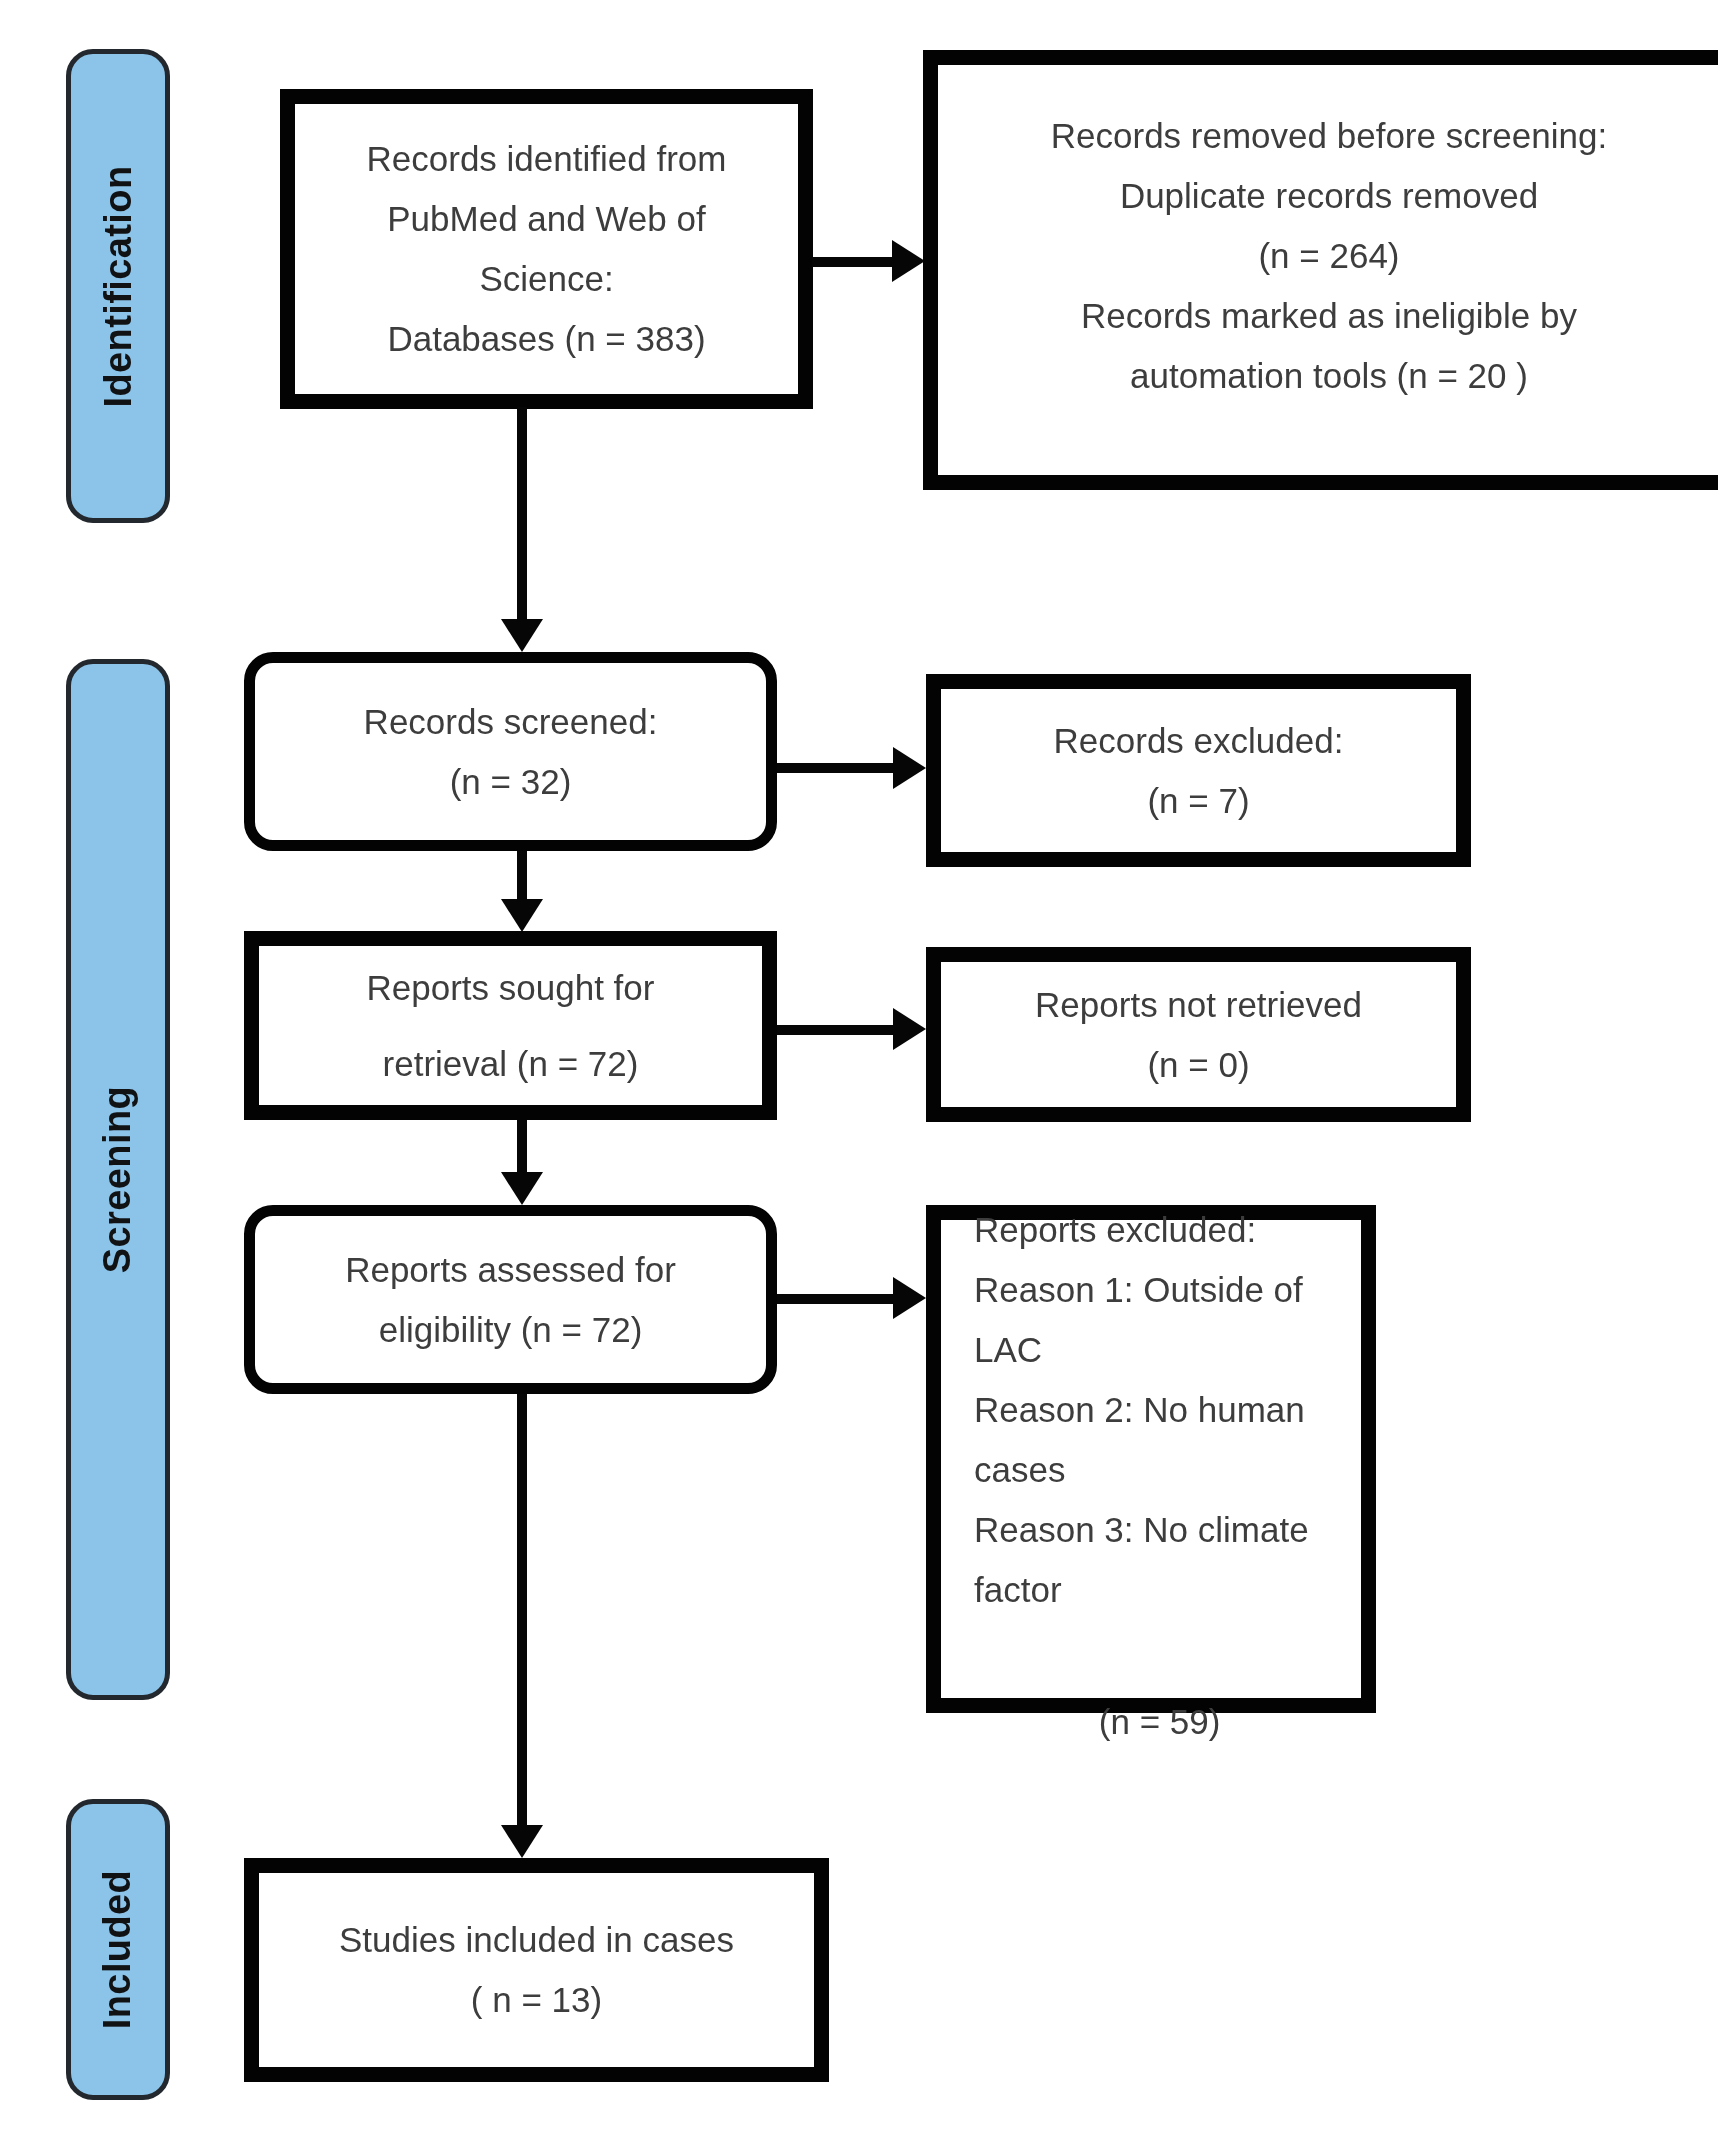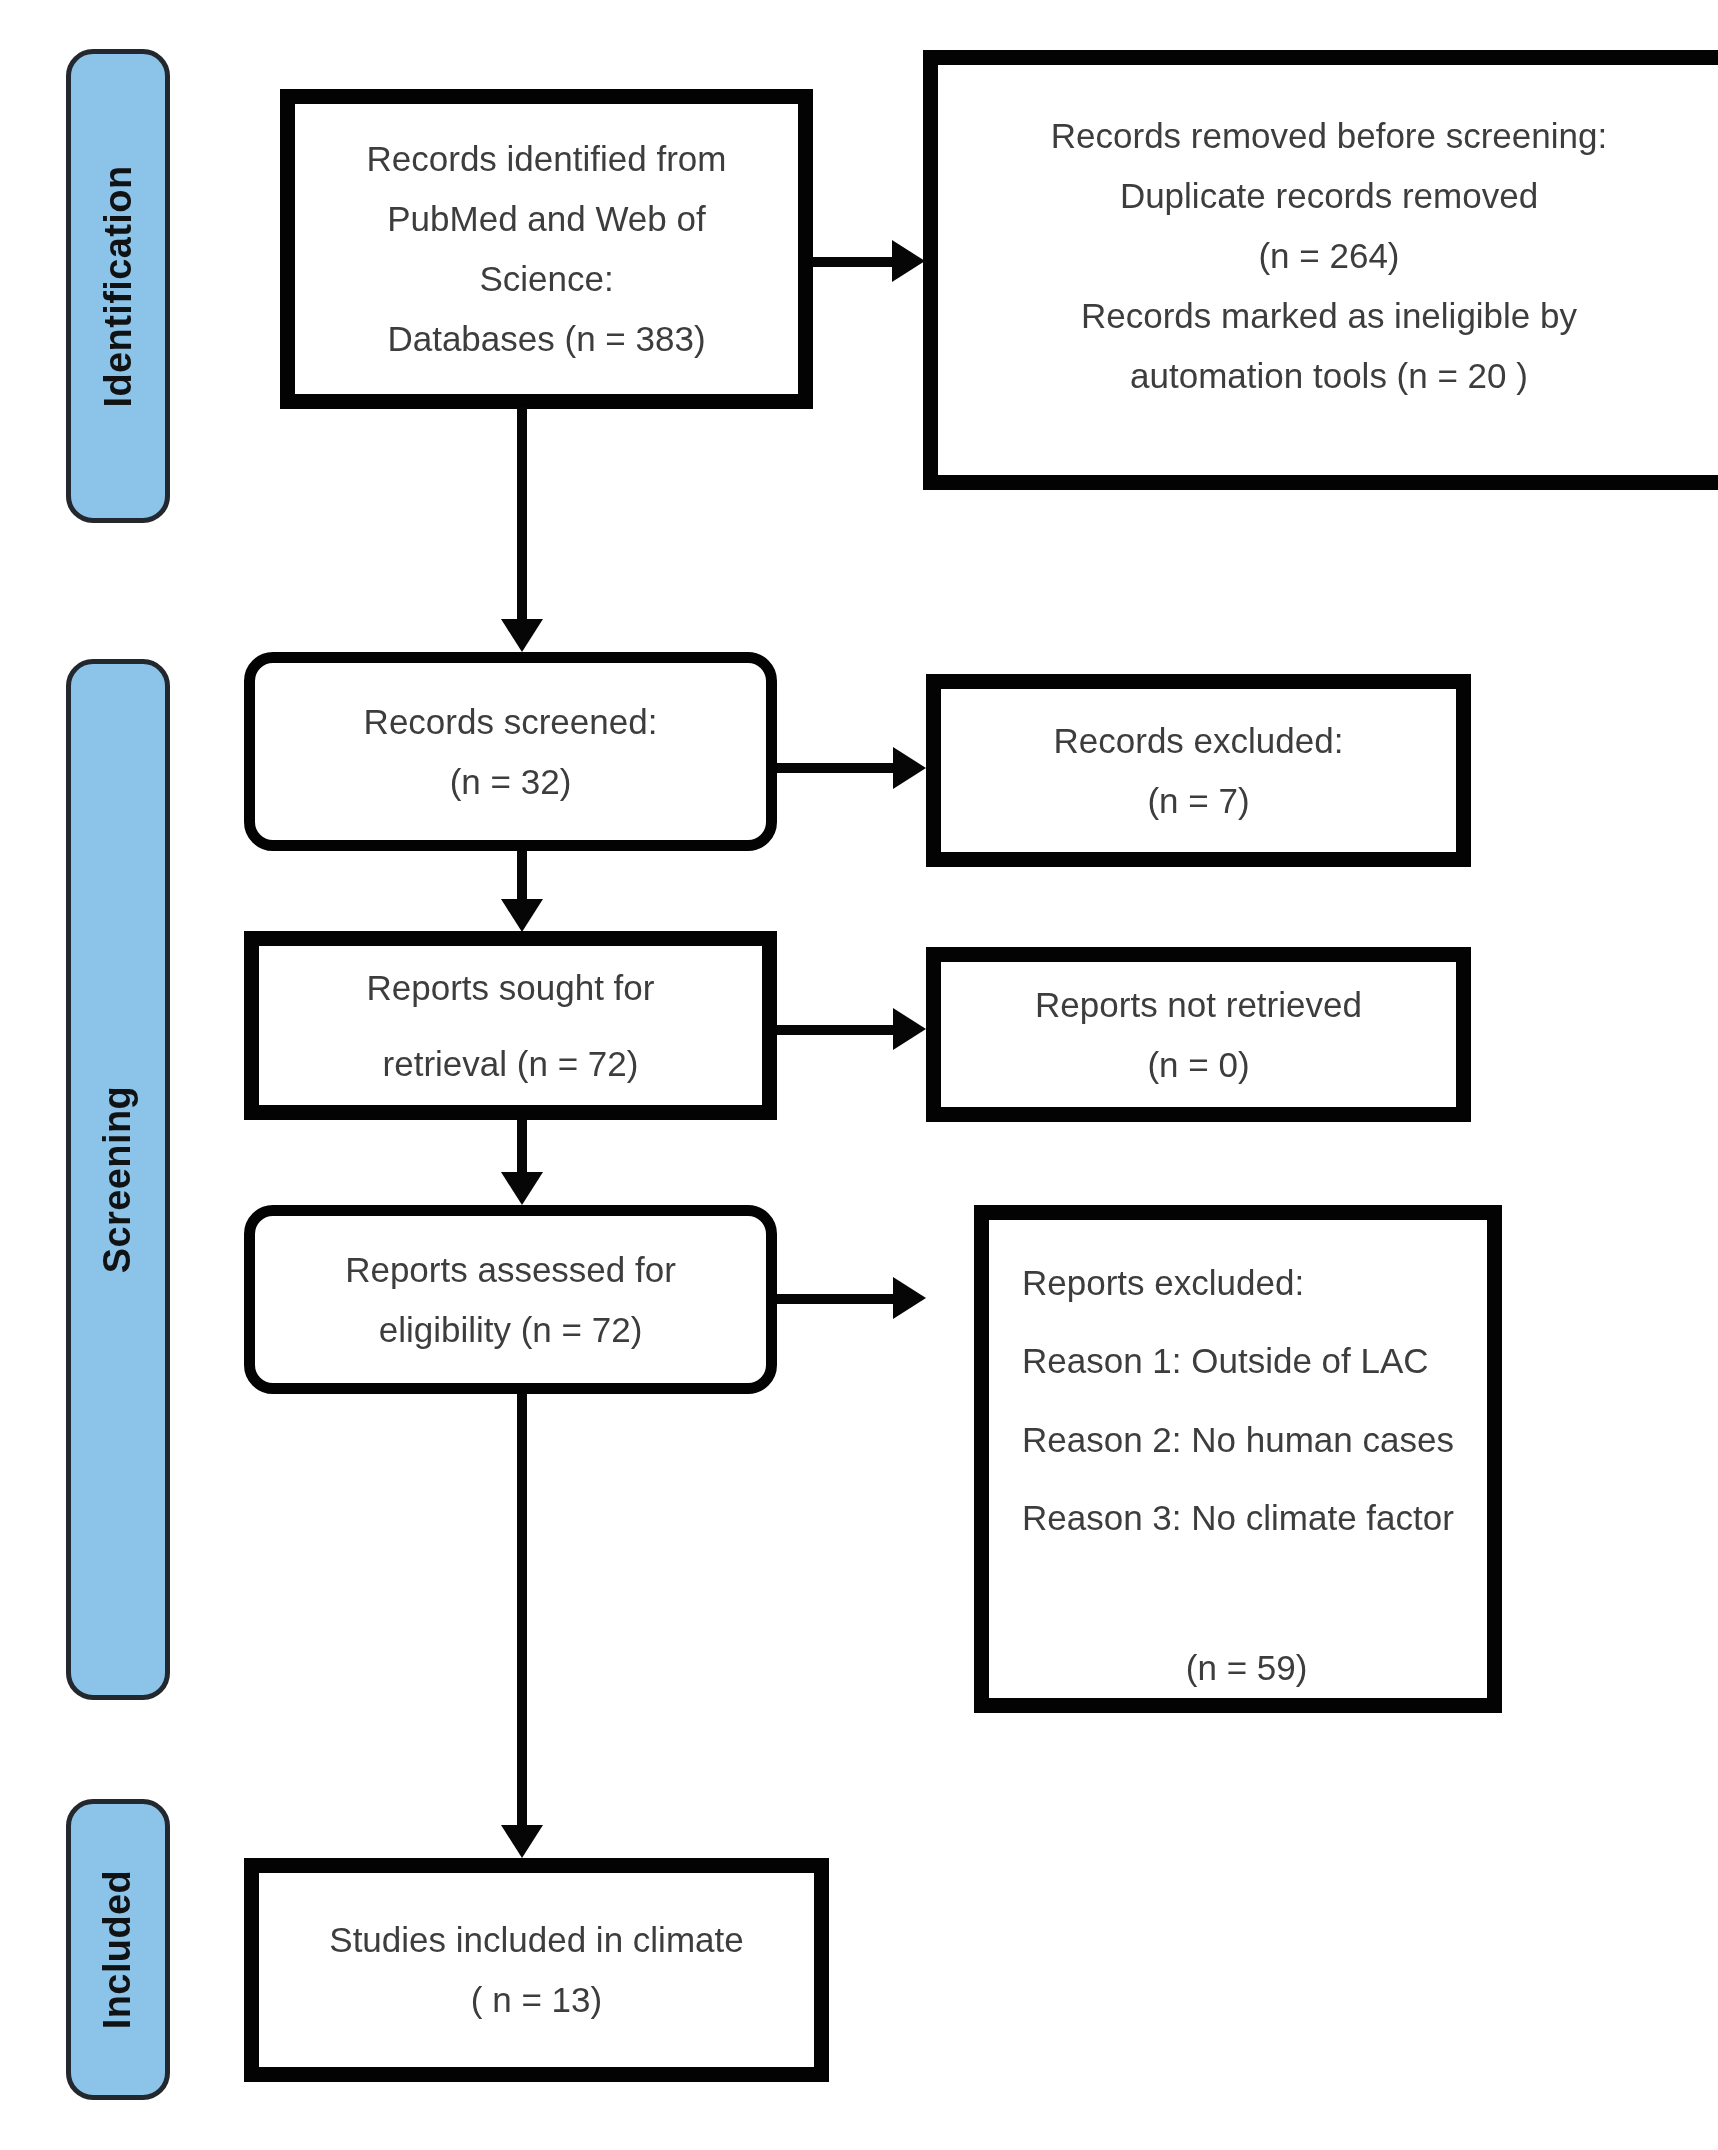--- a/index.html
+++ b/index.html
@@ -57,23 +57,23 @@
   .box .line { width: 100%; }
 
   #box-identified       { left: 280px;  top: 89px;  width: 533px; height: 320px; align-items: flex-end; }
   #box-removed          { left: 923px; top: 50px;   width: 812px; height: 440px;
                           justify-content: flex-start; padding-top: 41px; }
   #box-screened         { left: 244px;  top: 652px;  width: 533px; height: 199px; }
   #box-excluded         { left: 926px; top: 674px;  width: 545px; height: 193px; }
   #box-sought           { left: 244px;  top: 931px; width: 533px; height: 189px; gap: 16px; }
   #box-not-retrieved    { left: 926px; top: 947px; width: 545px; height: 175px; }
   #box-assessed         { left: 244px;  top: 1205px; width: 533px; height: 189px; }
-  #box-reports-excluded { left: 926px; top: 1205px; width: 528px; height: 508px;
-                          justify-content: space-between; align-items: flex-start;
-                          text-align: left; padding: 33px 15.8px 0 33px; margin-left: 48px; }
+  #box-reports-excluded { left: 926px; top: 1205px; width: 450px; height: 508px;
+                          justify-content: center; align-items: flex-start;
+                          text-align: left; padding: 33px 15.8px 0 33px; }
   #box-reports-excluded .count { width: 100%; text-align: center; margin-top: 72px; }
   #box-included         { left: 244px;  top: 1858px; width: 585px; height: 224px; }
 
   
   .vline { position: absolute; width: 10.2px;  background: #060606; }
   .hline { position: absolute; height: 10.2px; background: #060606; }
   .arrow-down {
     position: absolute; width: 0; height: 0;
     border-left: 21px solid transparent;
     border-right: 21px solid transparent;
@@ -143,21 +143,21 @@
 
   <div class="box" id="box-reports-excluded">
     <div class="line">Reports excluded:</div>
     <div class="line">Reason 1: Outside of LAC</div>
     <div class="line">Reason 2: No human cases</div>
     <div class="line">Reason 3: No climate factor</div>
     <div class="count">(n = 59)</div>
   </div>
 
   <div class="box" id="box-included">
-    <div class="line">Studies included in climate</div>
+    <div class="line">Studies included in cases</div>
     <div class="line">( n = 13)</div>
   </div>
 
   <div class="hline" style="left:812px; top:257px; width:83px;"></div>
   <div class="arrow-right" style="left:892px; top:240px;"></div>
 
   <div class="vline" style="left:517px; top:407px; height:214px;"></div>
   <div class="arrow-down" style="left:501px; top:619px;"></div>
 
   <div class="hline" style="left:777px; top:763px; width:120px;"></div>

